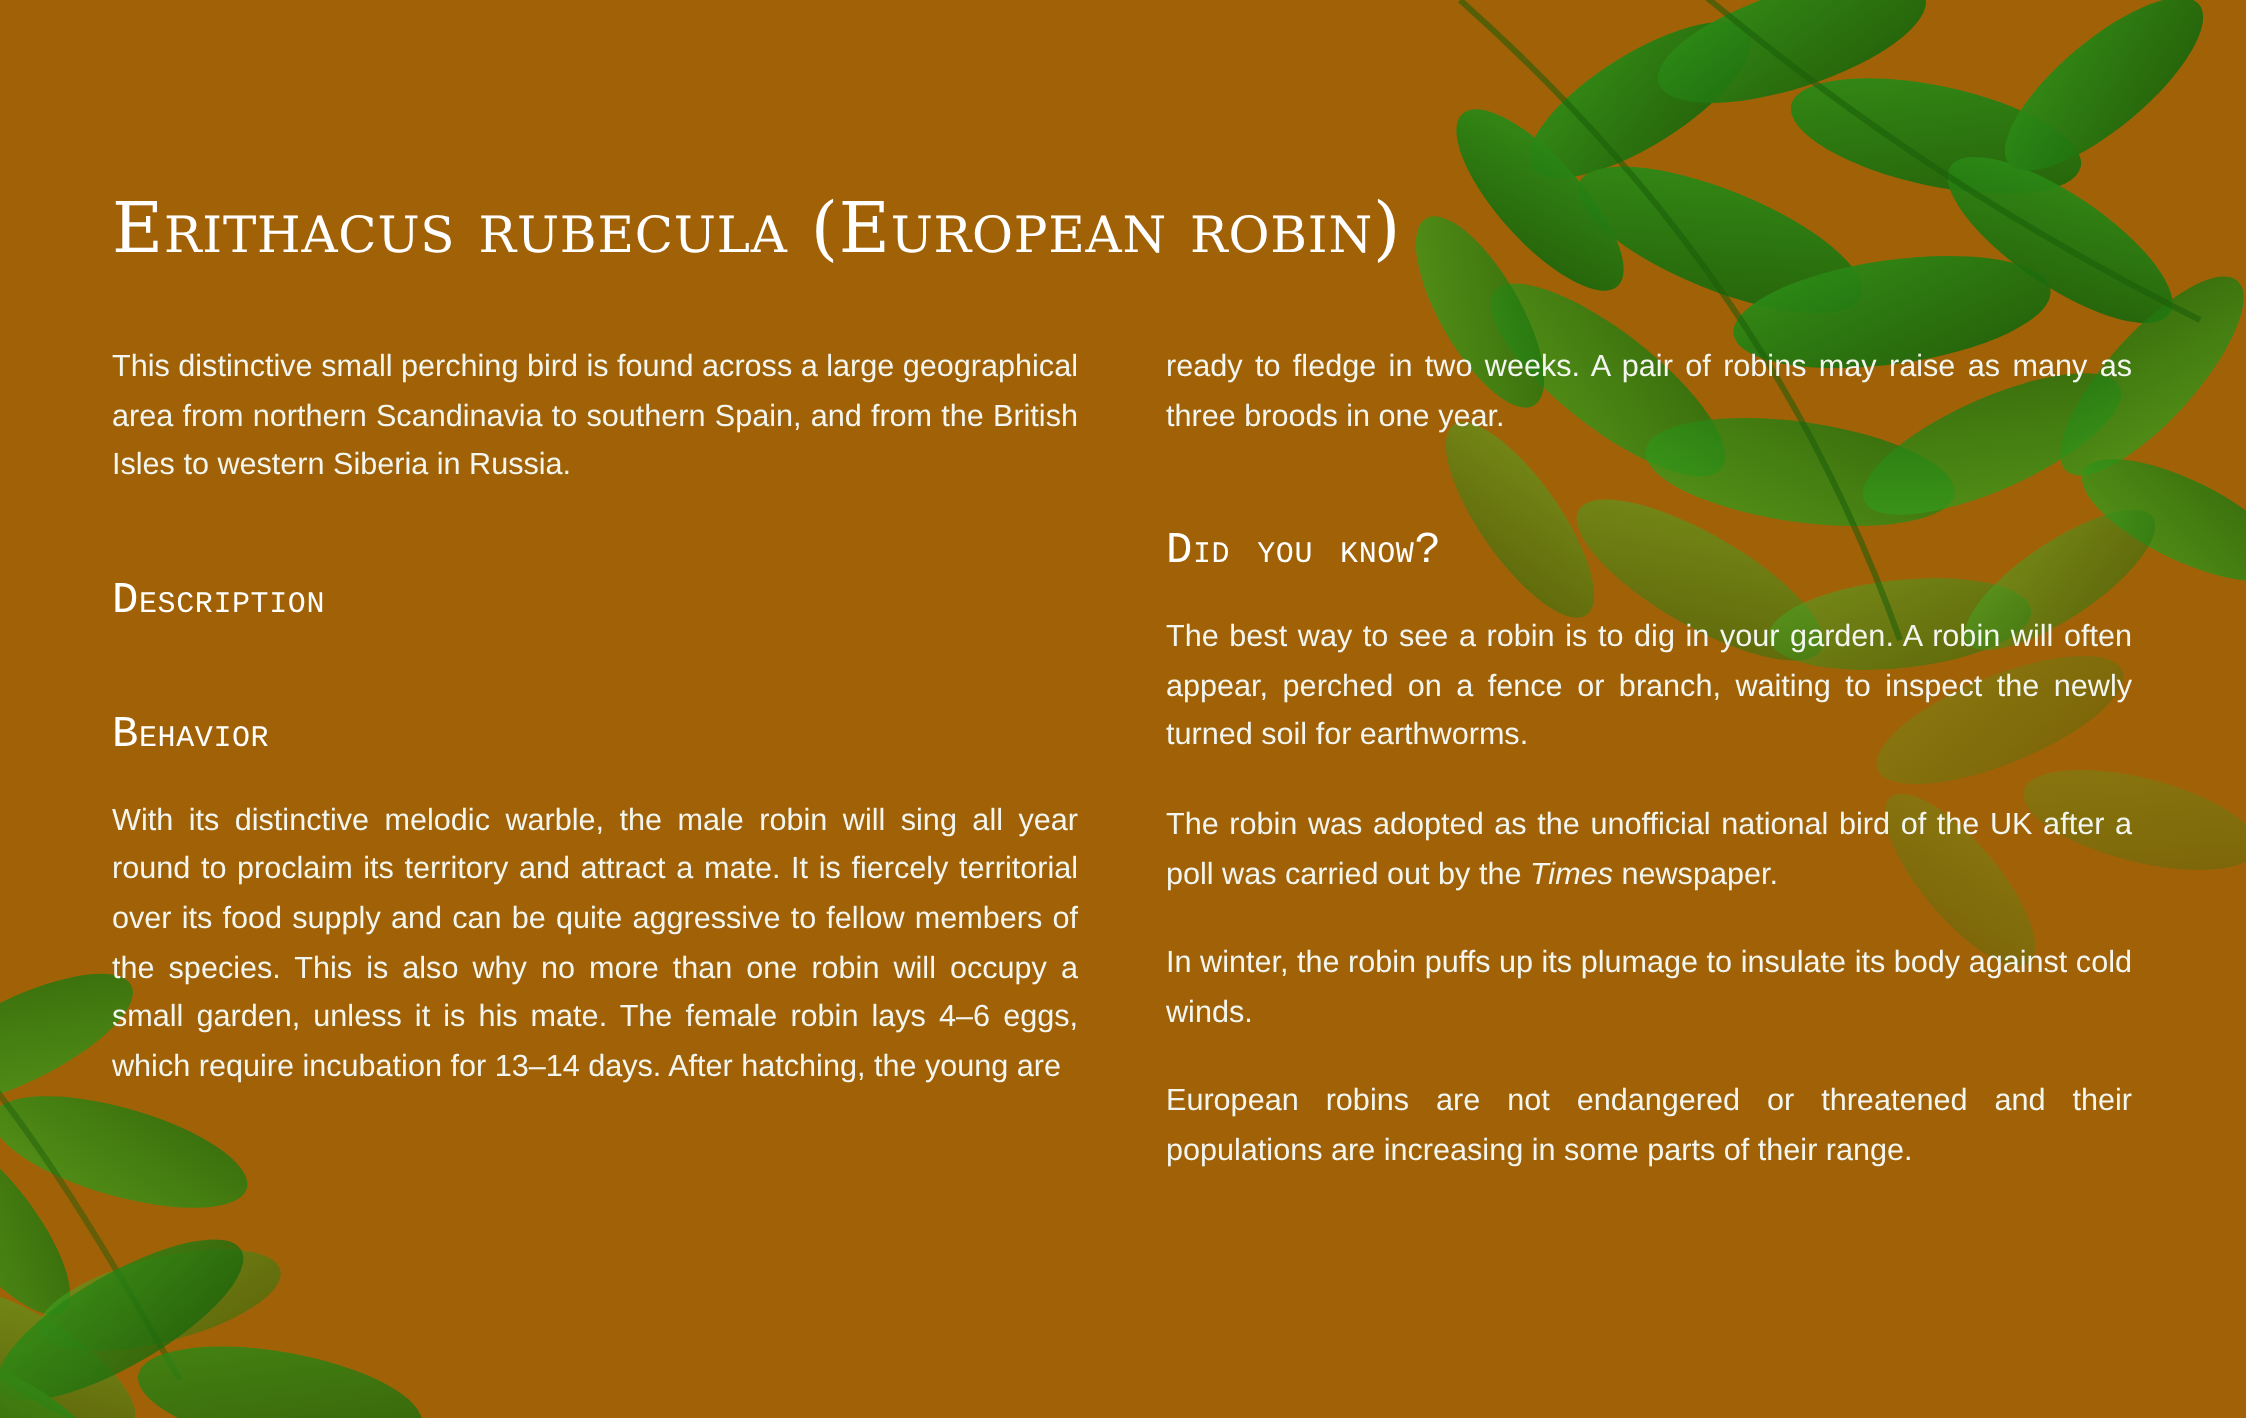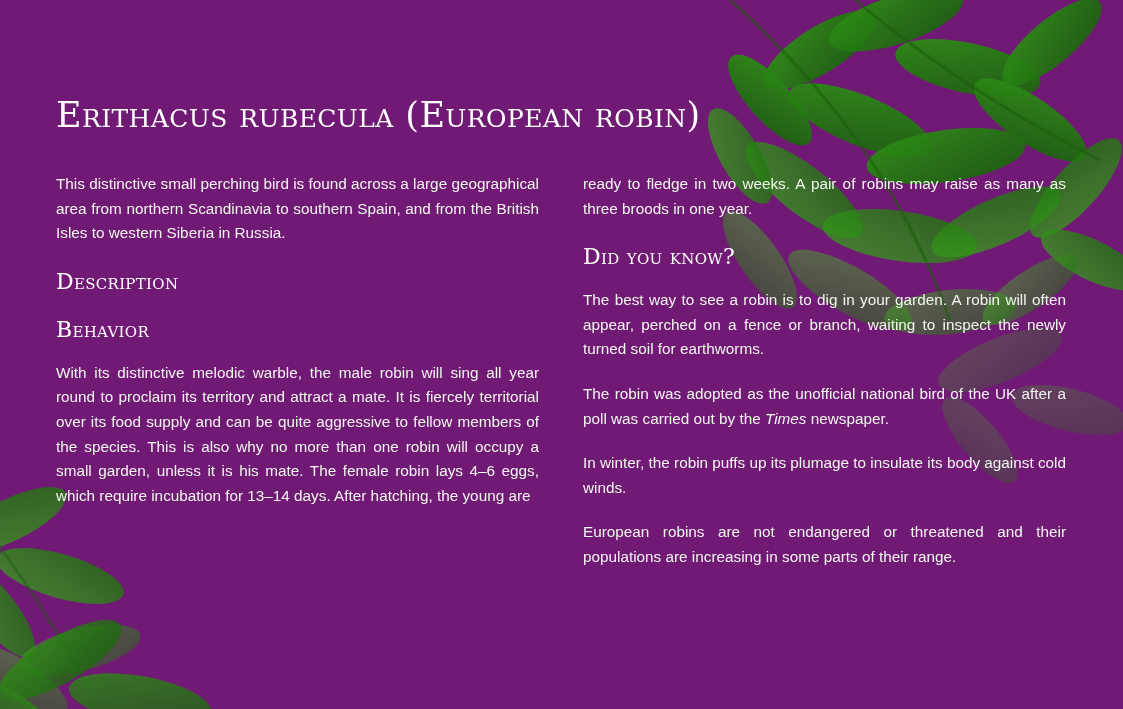--- a/index.html
+++ b/index.html
@@ -11,21 +11,21 @@
     height: 709px;
     background: #ffffff;
     font-family: "Liberation Sans", sans-serif;
     overflow: hidden;
   }
 
   .page {
     position: relative;
     width: 1123px;
     height: 709px;
-    background: #701a75;
+    background: #a16207;
     overflow: hidden;
   }
 
   
   .foliage {
     position: absolute;
     inset: 0;
     pointer-events: none;
   }
   .foliage svg {
@@ -69,21 +69,22 @@
   h2.section-heading {
     color: #ffffff;
     font-family: "DejaVu Serif", serif;
     font-size: 22px;
     font-variant: small-caps;
     font-weight: normal;
     letter-spacing: 0.3px;
     margin: 0 0 19px 0;
   }
   .col .section-heading.spaced {
-    margin-top: 23px;
+    margin-top: 42px;
+    font-family: Liberation Mono, monospace;
   }
 
   p.body-text {
     color: #f2f6ef;
     font-size: 15.3px;
     line-height: 24.6px;
     text-align: justify;
     margin: 0 0 20px 0;
     -webkit-hyphens: none;
     hyphens: none;

